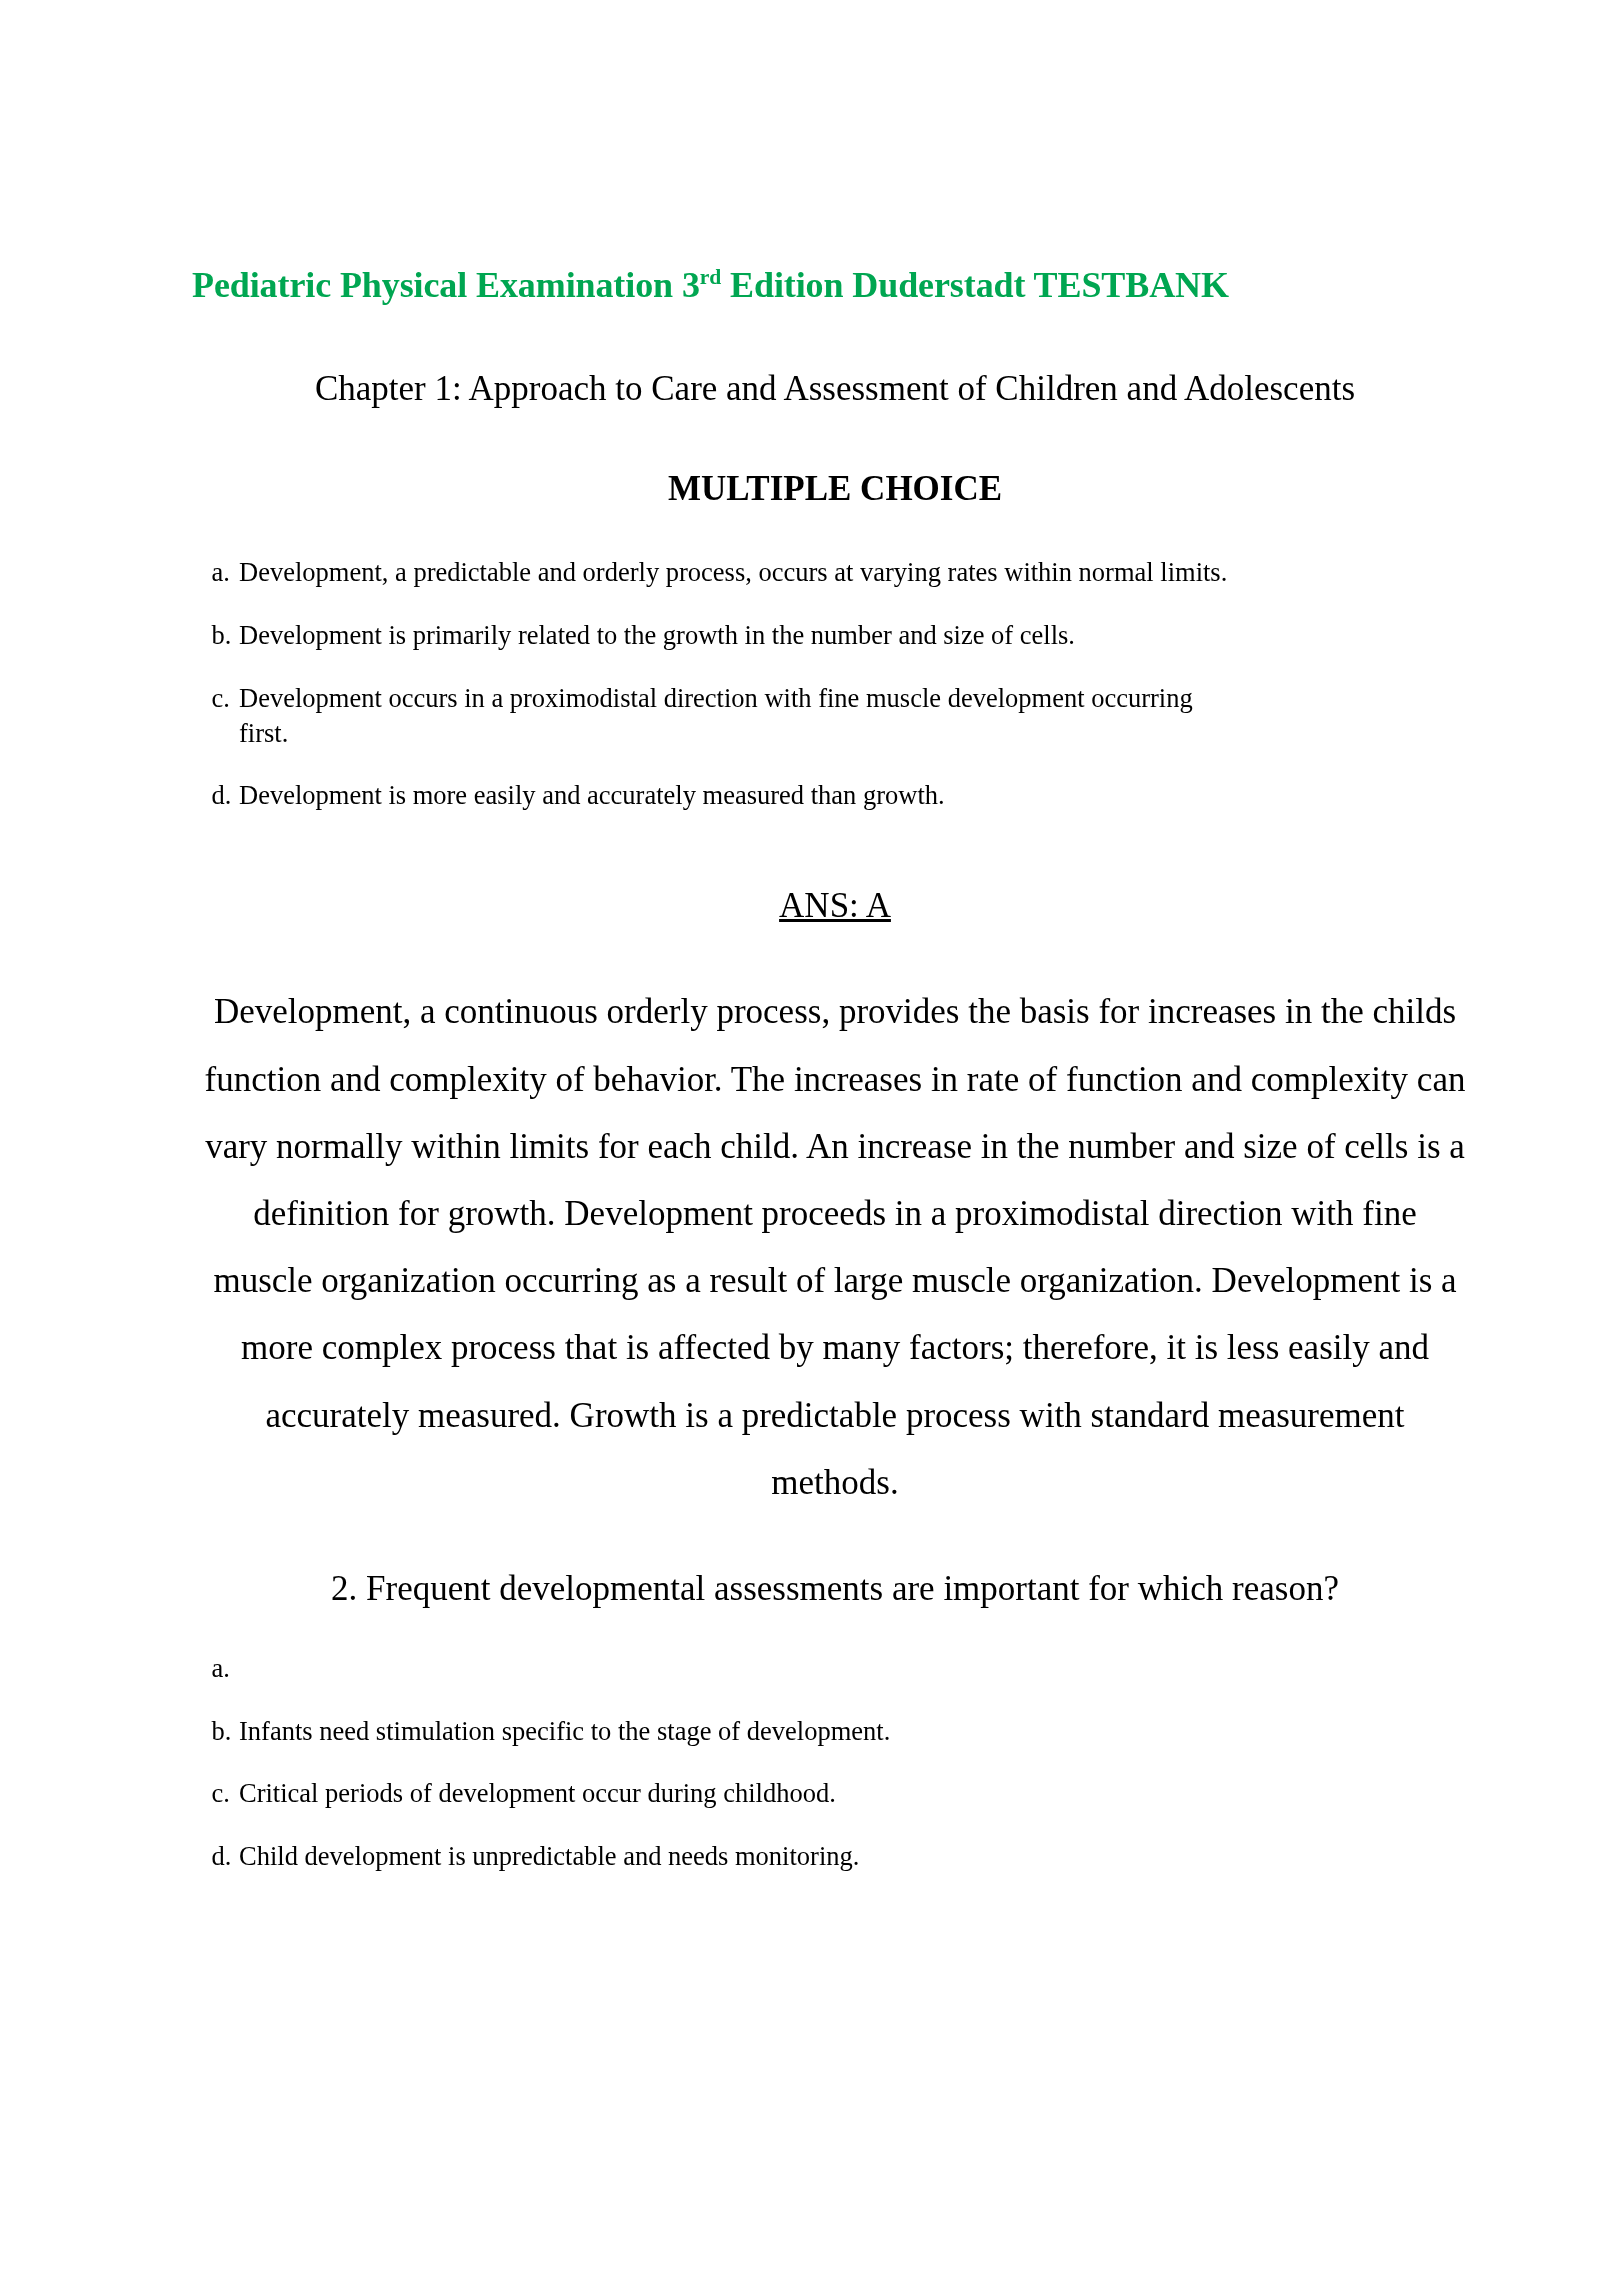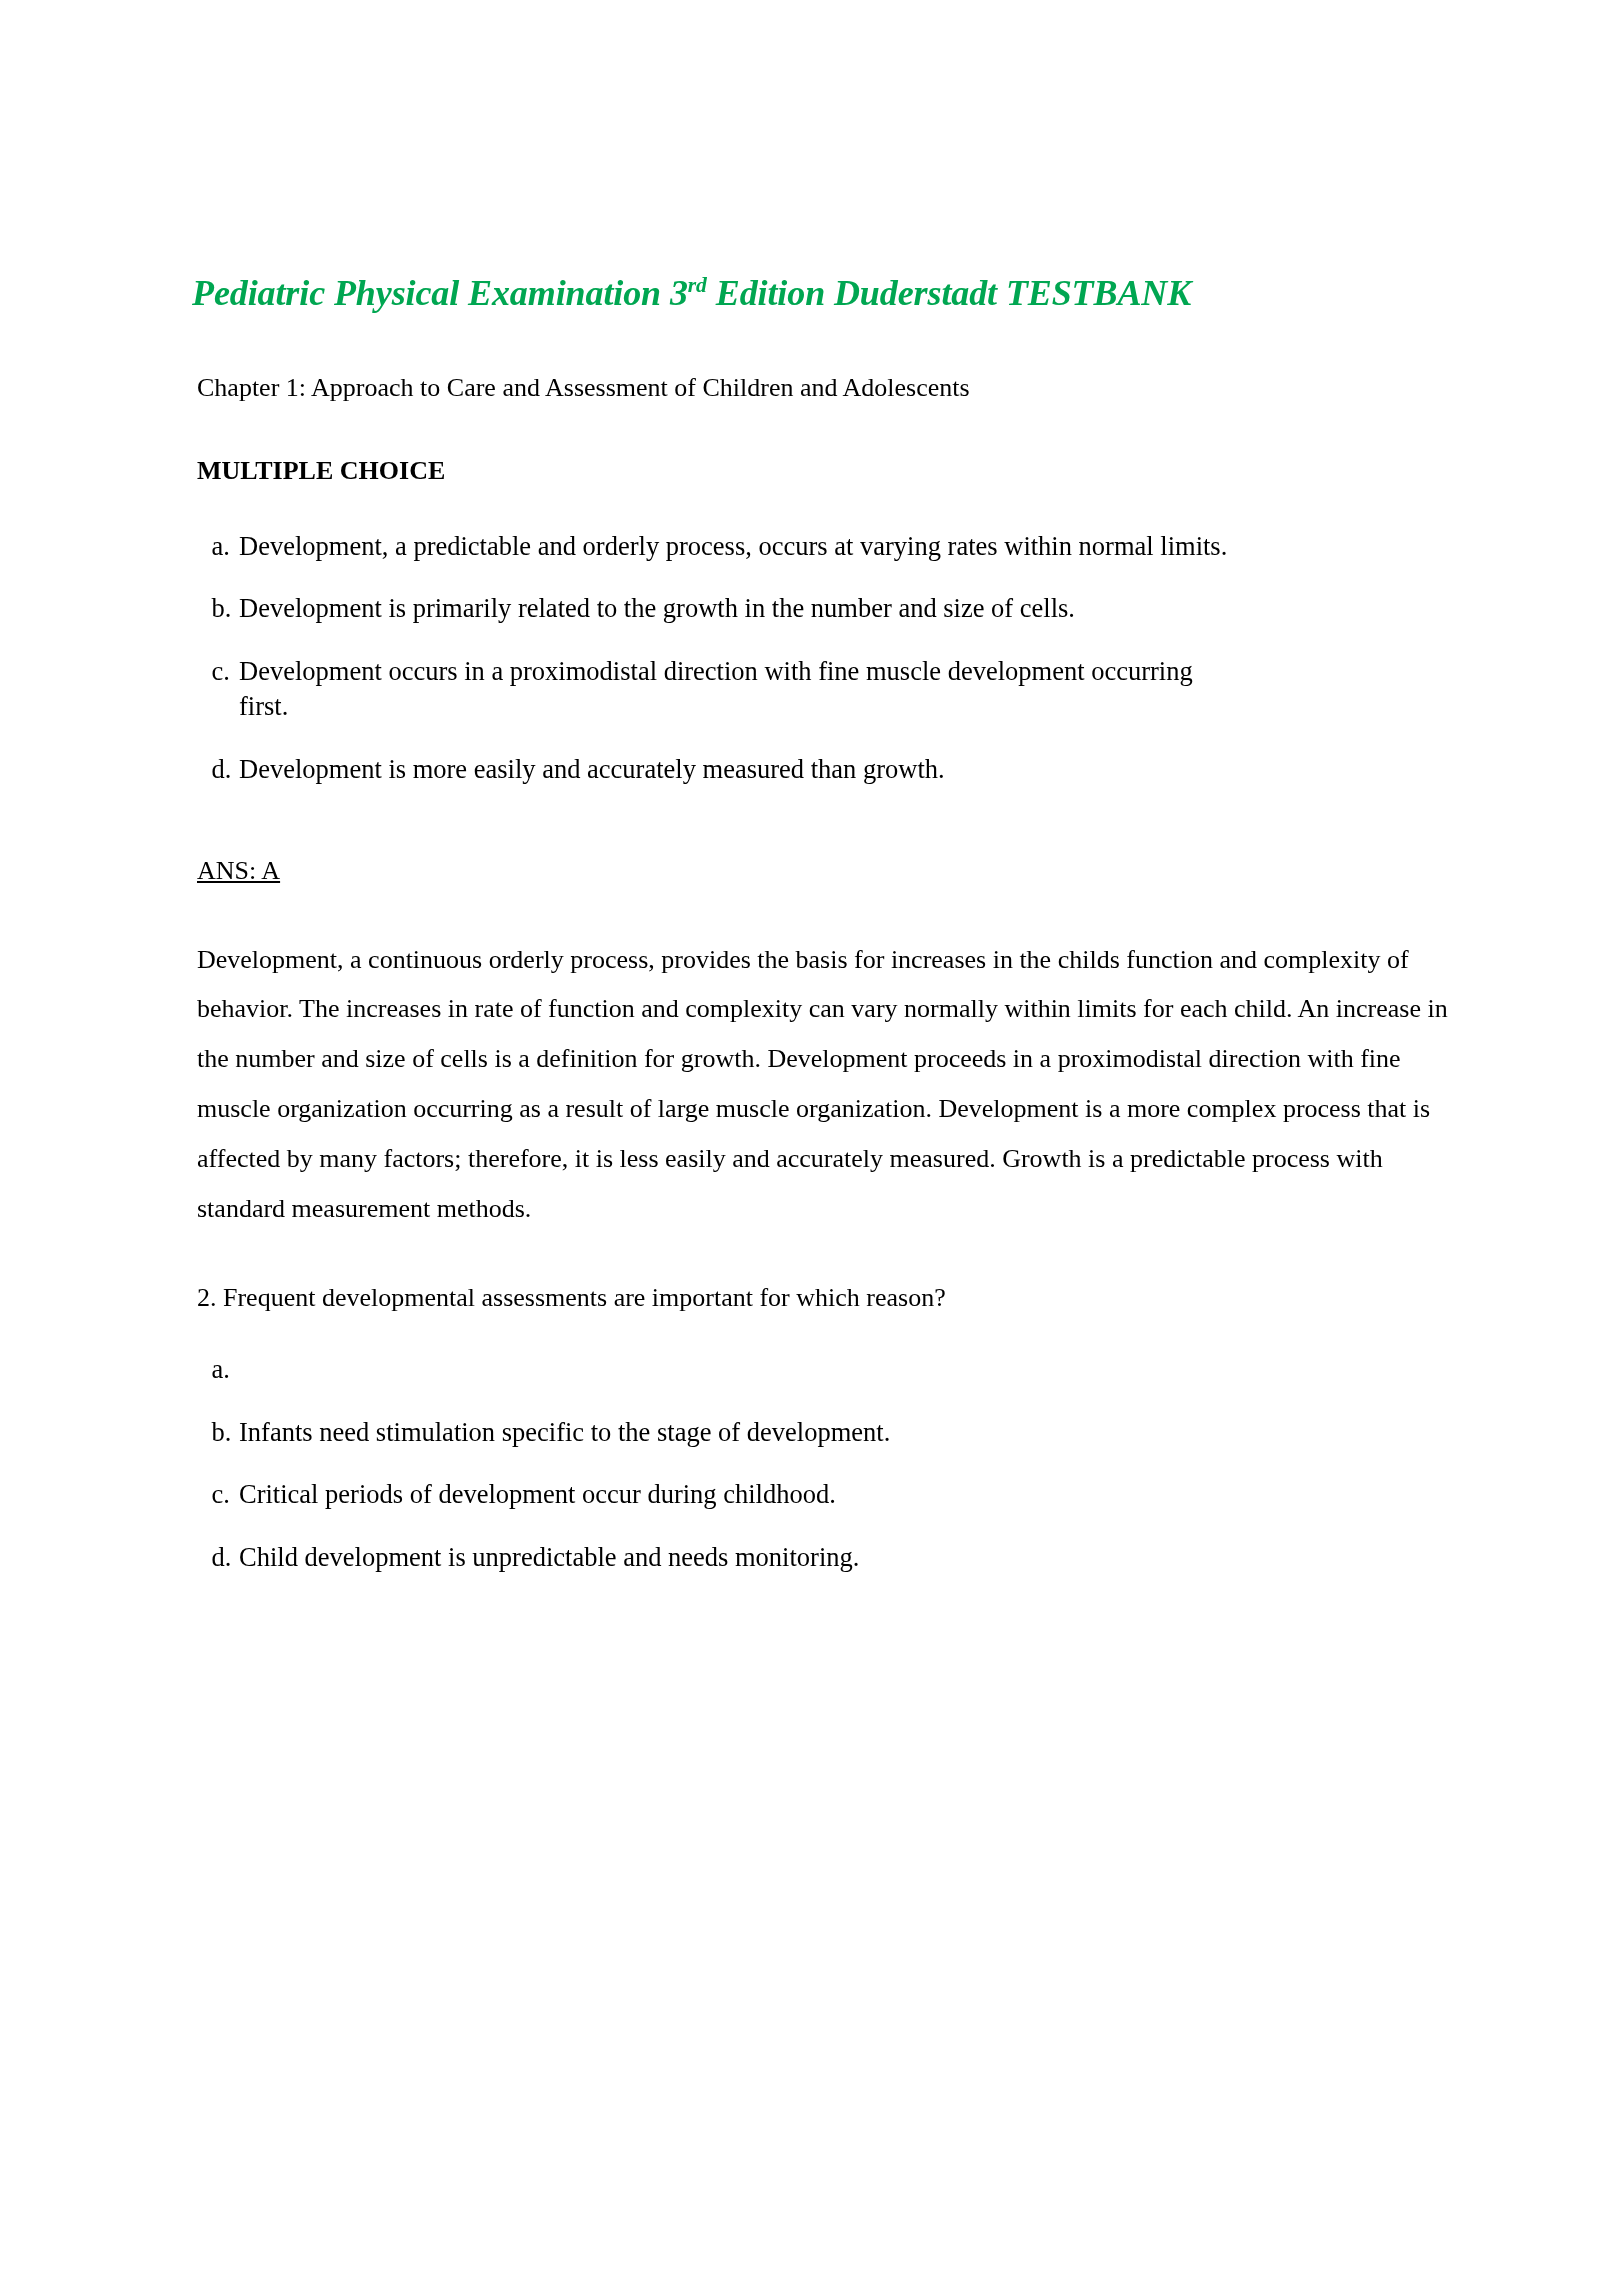--- a/index.html
+++ b/index.html
@@ -27,36 +27,35 @@
     top: 263px;
     width: 1274px;
   }
 
   
   .doc-title {
     font-size: 36px;
     font-weight: bold;
     line-height: 1.25;
     letter-spacing: -0.1px;
-    margin: 8px 0 47px 0;
+    margin: 0 0 47px 0;
     white-space: nowrap;
-    font-style: italic;
   }
   .doc-title .sup {
     font-size: 0.6em;
     vertical-align: super;
     line-height: 0;
   }
 
   
   .para {
-    font-size: 26px;
+    font-size: 35px;
     line-height: 1.92;
-    margin: 0 0 33px 5px;
-    text-align: left;
+    margin: 0 0 33px 12px;
+    text-align: center;
   }
   .para.tight {
     margin-bottom: 29px;
   }
   .para.bold {
     font-weight: bold;
   }
   .para.rationale {
     margin-bottom: 39px;
   }

